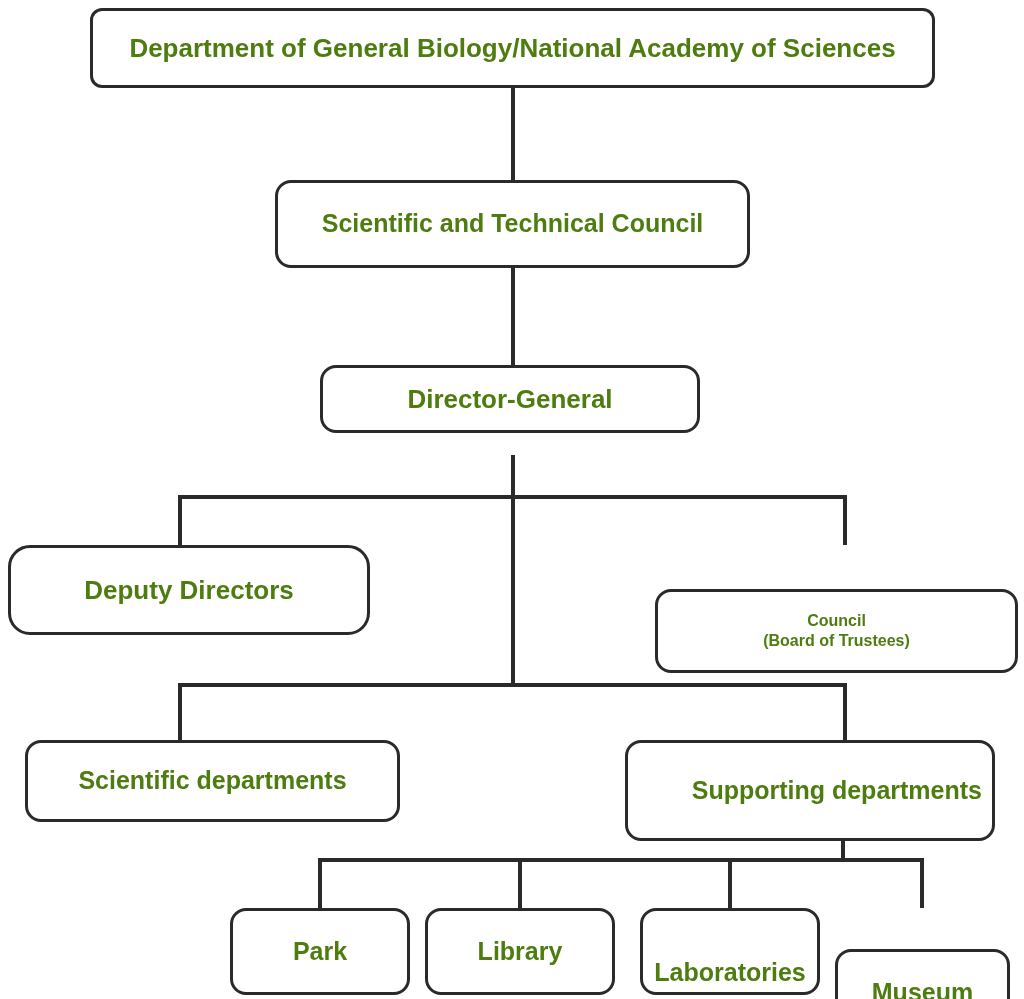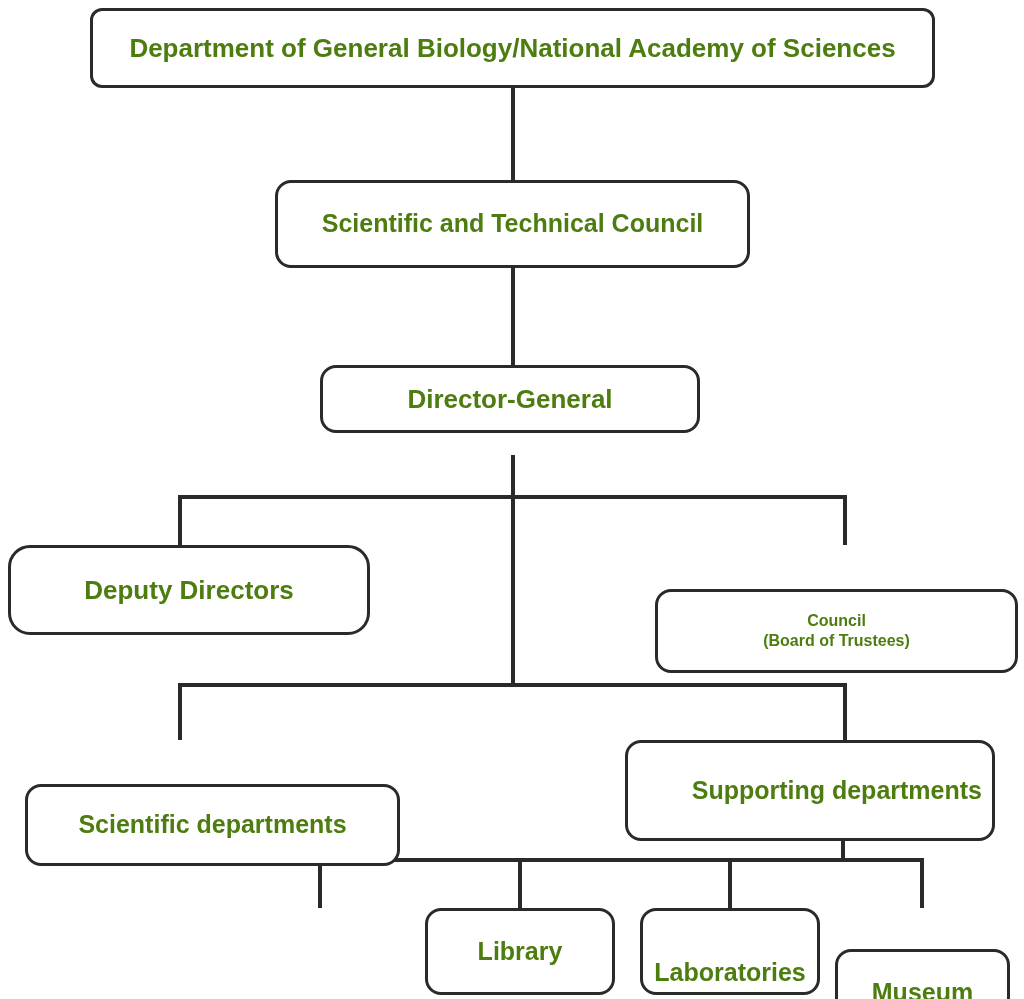--- a/index.html
+++ b/index.html
@@ -36,21 +36,21 @@
     color: #4d7c0f;
     font-weight: bold;
     padding: 4px 10px;
     line-height: 1.25;
   }
   .node-root        { left: 90px;  top: 8px;   width: 845px; height: 80px; border-radius: 12px; font-size: 26px; }
   .node-council     { left: 275px; top: 180px; width: 475px; height: 88px; font-size: 25px; }
   .node-director    { left: 320px; top: 365px; width: 380px; height: 68px; font-size: 26px; }
   .node-deputy      { left: 8px;   top: 545px; width: 362px; height: 90px; font-size: 26px; border-radius: 22px; }
   .node-board       { left: 655px; top: 545px; width: 363px; height: 84px; font-size: 16px; margin-top: 44px; }
-  .node-scientific  { left: 25px;  top: 740px; width: 375px; height: 82px; font-size: 25px; margin-top: 44px; }
+  .node-scientific  { left: 25px;  top: 740px; width: 375px; height: 82px; font-size: 25px; }
   .node-supporting  { left: 625px; top: 740px; width: 370px; height: 101px; font-size: 25px; align-items: flex-end; }
   .node-park        { left: 230px; top: 908px; width: 180px; height: 87px; font-size: 25px; }
   .node-library     { left: 425px; top: 908px; width: 190px; height: 87px; font-size: 25px; }
   .node-laboratories{ left: 640px; top: 908px; width: 180px; height: 87px; font-size: 25px; justify-content: flex-end; }
   .node-museum      { left: 835px; top: 908px; width: 175px; height: 87px; font-size: 25px; margin-top: 41px; }
   .node .line2 { display: block; }
 </style>
 </head>
 <body>
 
@@ -98,20 +98,23 @@
   </div>
 
   <div class="node node-scientific">
     <span>Scientific departments</span>
   </div>
 
   <div class="node node-supporting">
     <span>Supporting departments</span>
   </div>
 
+  <div class="node node-park">
+    <span>Park</span>
+  </div>
 
   <div class="node node-library">
     <span>Library</span>
   </div>
 
   <div class="node node-laboratories">
     <span>Laboratories</span>
   </div>
 
   <div class="node node-museum">

